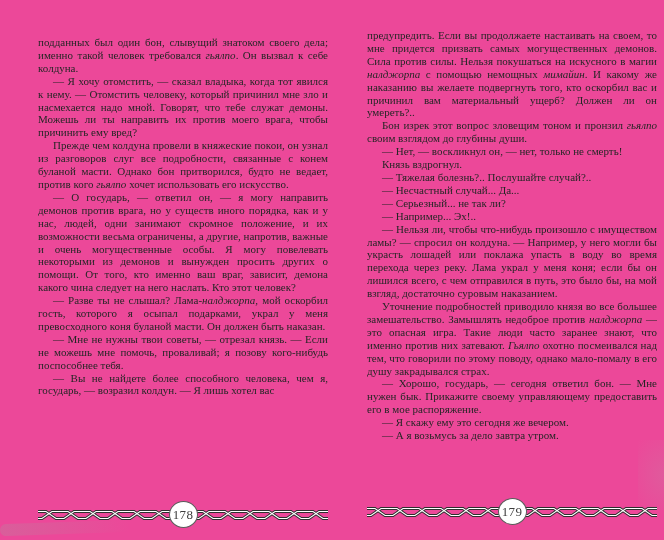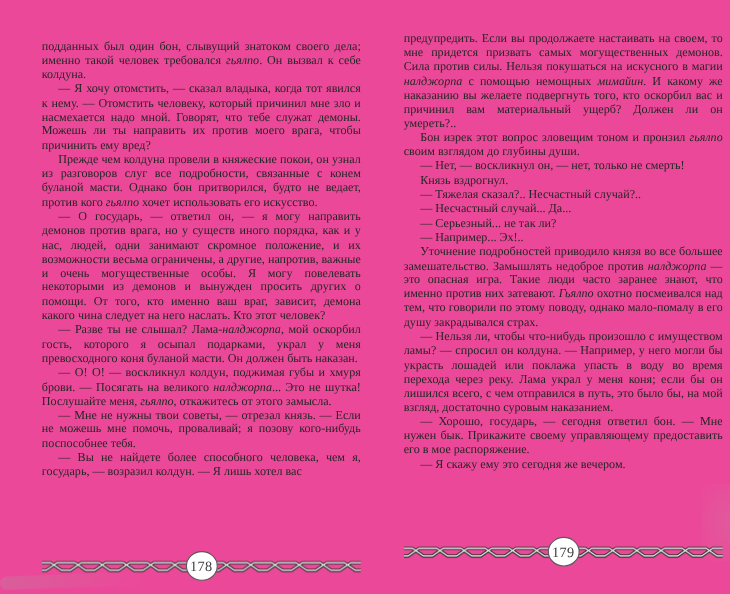--- a/index.html
+++ b/index.html
@@ -30,21 +30,21 @@
   .page-right .text-block { padding-top: 29px; height: 466px; }
   p.para { margin: 0; padding: 0; }
   p.para.indent { text-indent: 15px; }
   em { font-style: italic; }
 
   .footer {
     position: absolute; left: 0; right: 0;
     display: flex; align-items: center;
   }
   .page-left  .footer { top: 501px; }
-  .page-right .footer { top: 488px; }
+  .page-right .footer { top: 498px; }
   .chain {
     flex: 1 1 auto;
     height: 16px;
     display: block;
   }
   .page-circle {
     width: 27px; height: 25px;
     border: 1.5px solid #5a5a5a;
     border-radius: 50%;
     background: #ffffff;
@@ -89,21 +89,20 @@
 
 <div class="spread">
 
   <div class="page page-left">
     <div class="text-block">
         <p class="para"><span>подданных был один бон, слывущий знатоком своего дела; именно такой человек требовался </span><em>гьялпо</em><span>. Он вызвал к себе колдуна.</span></p>
         <p class="para indent"><span>— Я хочу отомстить, — сказал владыка, когда тот явился к нему. — Отомстить человеку, который причинил мне зло и насмехается надо мной. Говорят, что тебе служат демоны. Можешь ли ты направить их против моего врага, чтобы причинить ему вред?</span></p>
         <p class="para indent"><span>Прежде чем колдуна провели в княжеские покои, он узнал из разговоров слуг все подробности, связанные с конем буланой масти. Однако бон притворился, будто не ведает, против кого </span><em>гьялпо</em><span> хочет использовать его искусство.</span></p>
         <p class="para indent"><span>— О государь, — ответил он, — я могу направить демонов против врага, но у существ иного порядка, как и у нас, людей, одни занимают скромное положение, и их возможности весьма ограничены, а другие, напротив, важные и очень могущественные особы. Я могу повелевать некоторыми из демонов и вынужден просить других о помощи. От того, кто именно ваш враг, зависит, демона какого чина следует на него наслать. Кто этот человек?</span></p>
         <p class="para indent"><span>— Разве ты не слышал? Лама-</span><em>налджорпа</em><span>, мой оскорбил гость, которого я осыпал подарками, украл у меня превосходного коня буланой масти. Он должен быть наказан.</span></p>
-        <p class="para indent"><span>— О! О! — воскликнул колдун, поджимая губы и хмуря брови. — Посягать на великого </span><em>налджорпа</em><span>... Это не шутка! Послушайте меня, </span><em>гьялпо</em><span>, откажитесь от этого замысла.</span></p>
         <p class="para indent"><span>— Мне не нужны твои советы, — отрезал князь. — Если не можешь мне помочь, проваливай; я позову кого-нибудь поспособнее тебя.</span></p>
         <p class="para indent"><span>— Вы не найдете более способного человека, чем я, государь, — возразил колдун. — Я лишь хотел вас</span></p>
       </div>
     <div class="footer">
       <svg class="chain" preserveAspectRatio="none">
         <rect x="0" y="0" width="100%" height="100%" fill="url(#chainpat)"></rect>
       </svg>
       <div class="page-circle">
         <span>178</span>
       </div>
@@ -112,28 +111,29 @@
       </svg>
     </div>
   </div>
 
   <div class="page page-right">
     <div class="text-block">
         <p class="para"><span>предупредить. Если вы продолжаете настаивать на своем, то мне придется призвать самых могущественных демонов. Сила против силы. Нельзя покушаться на искусного в магии </span><em>налджорпа</em><span> с помощью немощных </span><em>мимайин</em><span>. И какому же наказанию вы желаете подвергнуть того, кто оскорбил вас и причинил вам материальный ущерб? Должен ли он умереть?..</span></p>
         <p class="para indent"><span>Бон изрек этот вопрос зловещим тоном и пронзил </span><em>гьялпо</em><span> своим взглядом до глубины души.</span></p>
         <p class="para indent"><span>— Нет, — воскликнул он, — нет, только не смерть!</span></p>
         <p class="para indent"><span>Князь вздрогнул.</span></p>
-        <p class="para indent"><span>— Тяжелая сказал?.. Несчастный случай?..</span></p>
+        <p class="para indent"><span>— Тяжелая болезнь?.. Послушайте случай?..</span></p>
         <p class="para indent"><span>— Несчастный случай... Да...</span></p>
         <p class="para indent"><span>— Серьезный... не так ли?</span></p>
         <p class="para indent"><span>— Например... Эх!..</span></p>
+        <p class="para indent"><span>— Нельзя ли, чтобы что-нибудь произошло с имуществом ламы? — спросил он колдуна. — Например, у него могли бы украсть лошадей или поклажа упасть в воду во время перехода через реку. Лама украл у меня коня; если бы он лишился всего, с чем отправился в путь, это было бы, на мой взгляд, достаточно суровым наказанием.</span></p>
         <p class="para indent"><span>Уточнение подробностей приводило князя во все большее замешательство. Замышлять недоброе против </span><em>налджорпа</em><span> — это опасная игра. Такие люди часто заранее знают, что именно против них затевают. </span><em>Гьялпо</em><span> охотно посмеивался над тем, что говорили по этому поводу, однако мало-помалу в его душу закрадывался страх.</span></p>
-        <p class="para indent"><span>— Нельзя ли, чтобы что-нибудь произошло с имуществом ламы? — спросил он колдуна. — Например, у него могли бы украсть лошадей или поклажа упасть в воду во время перехода через реку. Лама украл у меня коня; если бы он лишился всего, с чем отправился в путь, это было бы, на мой взгляд, достаточно суровым наказанием.</span></p>
         <p class="para indent"><span>— Хорошо, государь, — сегодня ответил бон. — Мне нужен бык. Прикажите своему управляющему предоставить его в мое распоряжение.</span></p>
         <p class="para indent"><span>— Я скажу ему это сегодня же вечером.</span></p>
+        <p class="para indent"><span>— А я возьмусь за дело завтра утром.</span></p>
       </div>
     <div class="footer">
       <svg class="chain" preserveAspectRatio="none">
         <rect x="0" y="0" width="100%" height="100%" fill="url(#chainpat)"></rect>
       </svg>
       <div class="page-circle">
         <span>179</span>
       </div>
       <svg class="chain" preserveAspectRatio="none">
         <rect x="0" y="0" width="100%" height="100%" fill="url(#chainpat)"></rect>

